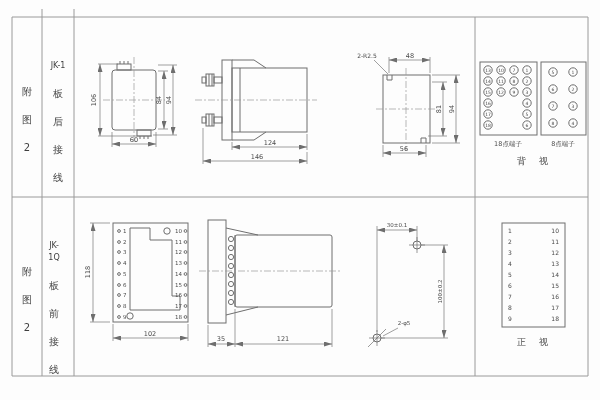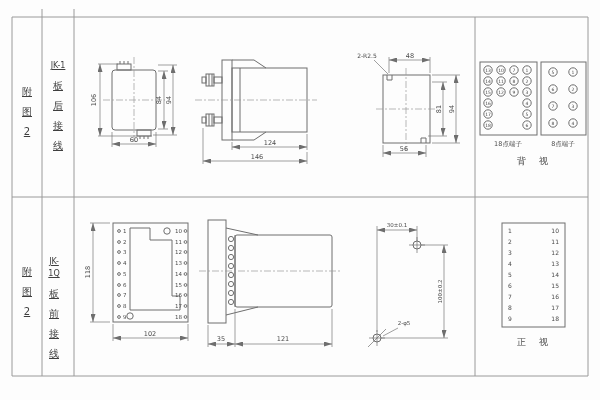--- a/index.html
+++ b/index.html
@@ -1,21 +1,21 @@
 <!DOCTYPE html>
 <html><head>
 <meta charset="utf-8">
 <style>
   html,body{margin:0;padding:0;background:#fff;}
   #sheet{position:relative;width:600px;height:400px;background:#fdfdfd;
          font-family:"DejaVu Sans",sans-serif;color:#444;overflow:hidden;}
   svg{position:absolute;left:0;top:0;}
   svg text{fill:#4a4a4a;font-family:"DejaVu Sans",sans-serif;}
   .vlabel{position:absolute;display:flex;flex-direction:column;align-items:center;
-          gap:8px;font-size:10px;color:#3f3f3f;line-height:12px;text-align:center;text-decoration:underline;}
+          gap:16px;font-size:10px;color:#3f3f3f;line-height:12px;text-align:center;}
   .vlabel .model{font-size:8px;letter-spacing:0;}
 </style>
 </head>
 <body>
 
 <div id="sheet">
 
   <div class="vlabel" style="left:16px;top:86px;width:22px;">
     <span>附</span>
     <span>图</span>
@@ -26,21 +26,21 @@
     <span>板</span>
     <span>后</span>
     <span>接</span>
     <span>线</span>
   </div>
   <div class="vlabel" style="left:16px;top:266px;width:22px;">
     <span>附</span>
     <span>图</span>
     <span>2</span>
   </div>
-  <div class="vlabel" style="left:44px;top:256px;width:20px;">
+  <div class="vlabel" style="left:44px;top:240px;width:20px;">
     <span class="model">JK-1Q</span>
     <span>板</span>
     <span>前</span>
     <span>接</span>
     <span>线</span>
   </div>
 
   <svg width="600" height="400" viewBox="0 0 600 400">
     <defs>
       <marker id="arr" viewBox="0 0 8 5" refX="8" refY="2.5" markerWidth="8" markerHeight="5" markerUnits="userSpaceOnUse" orient="auto-start-reverse">

